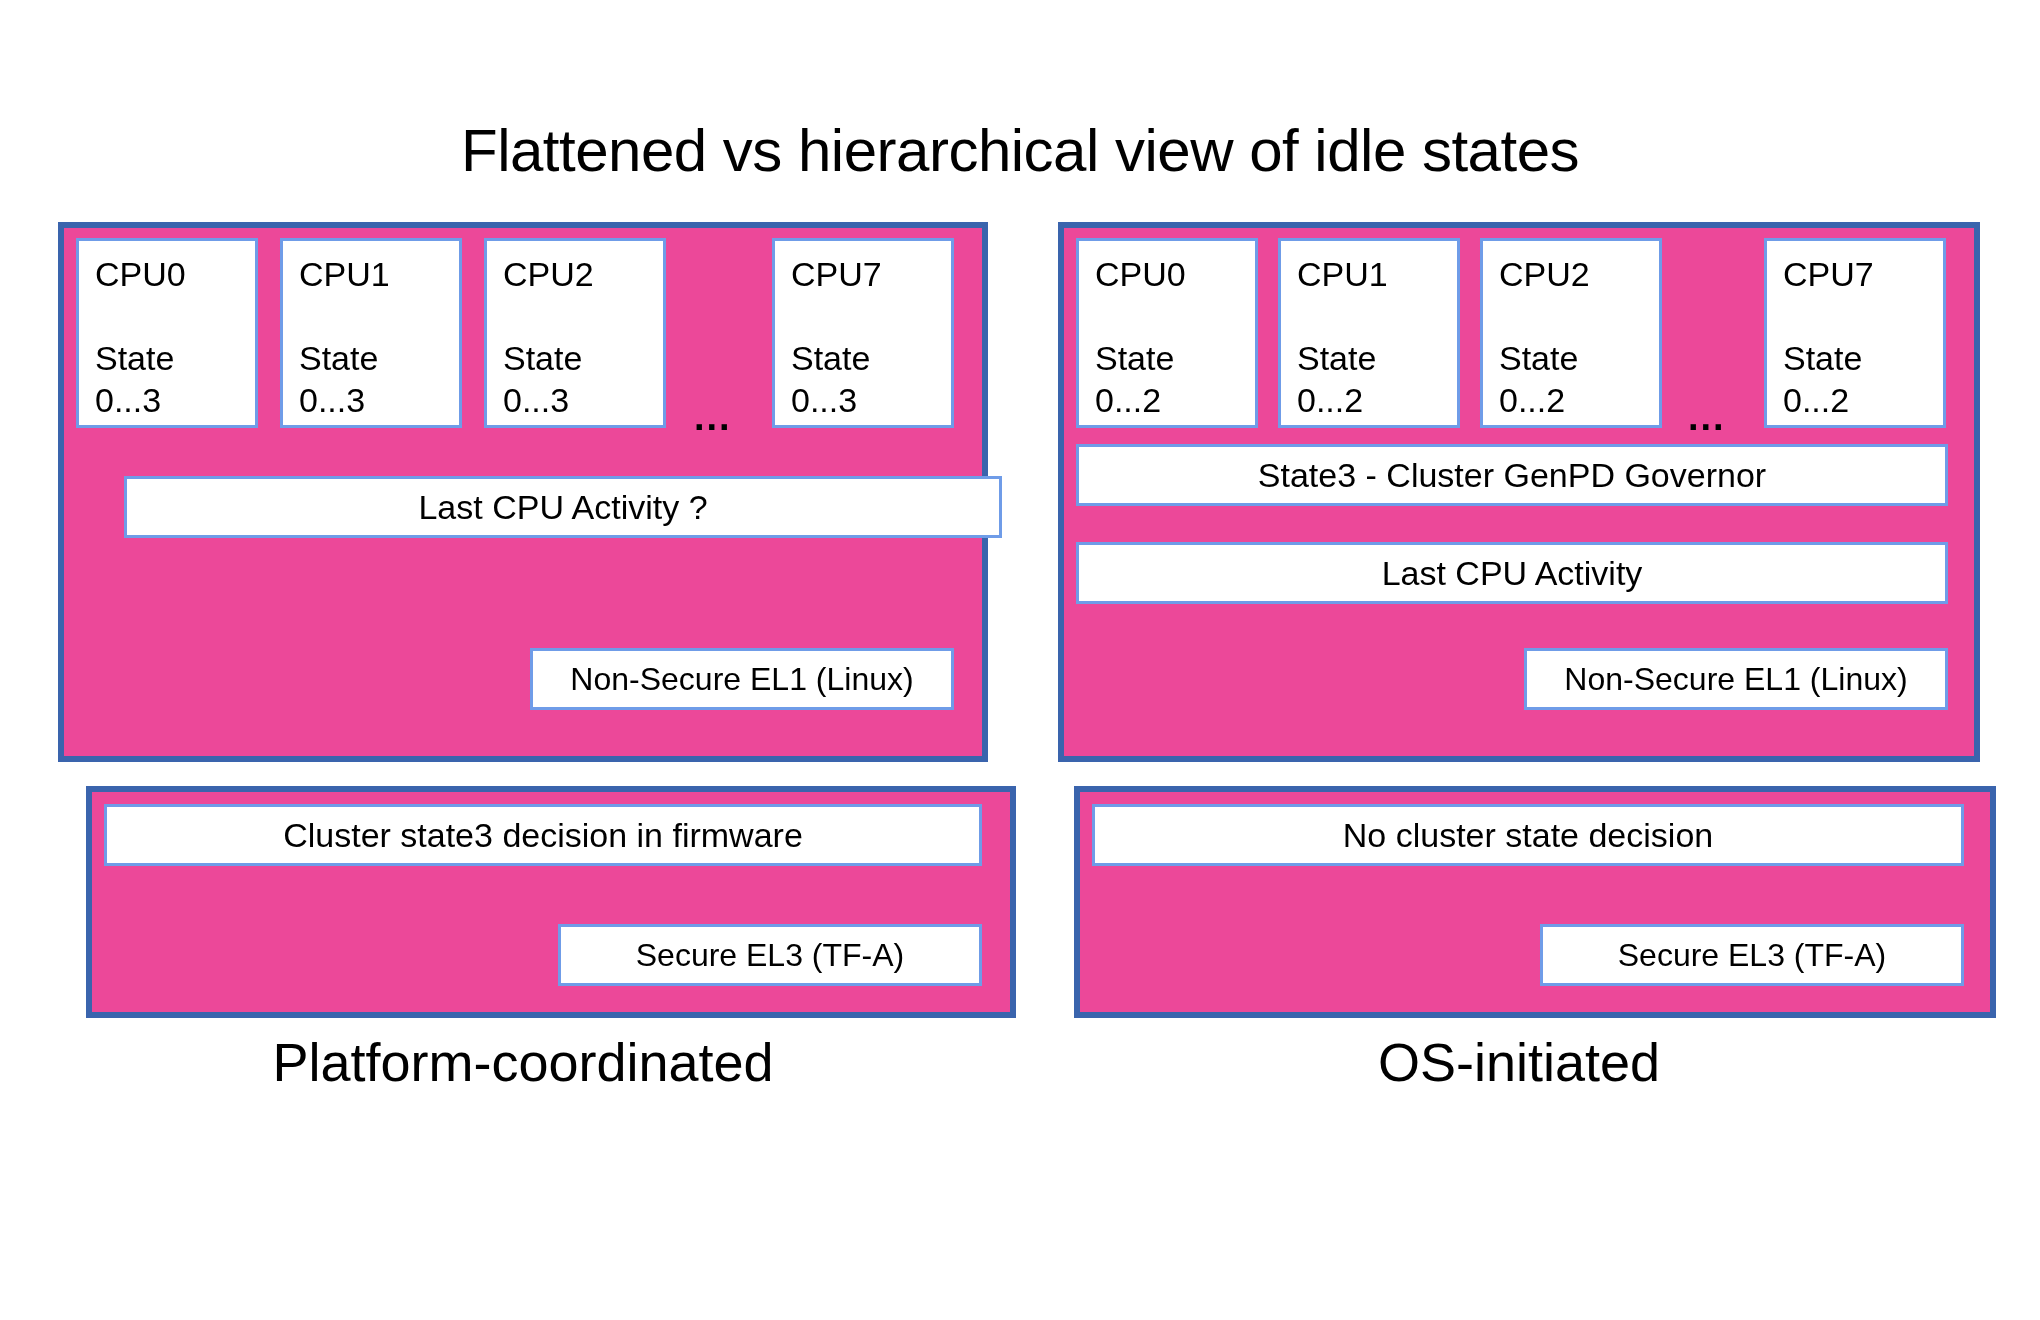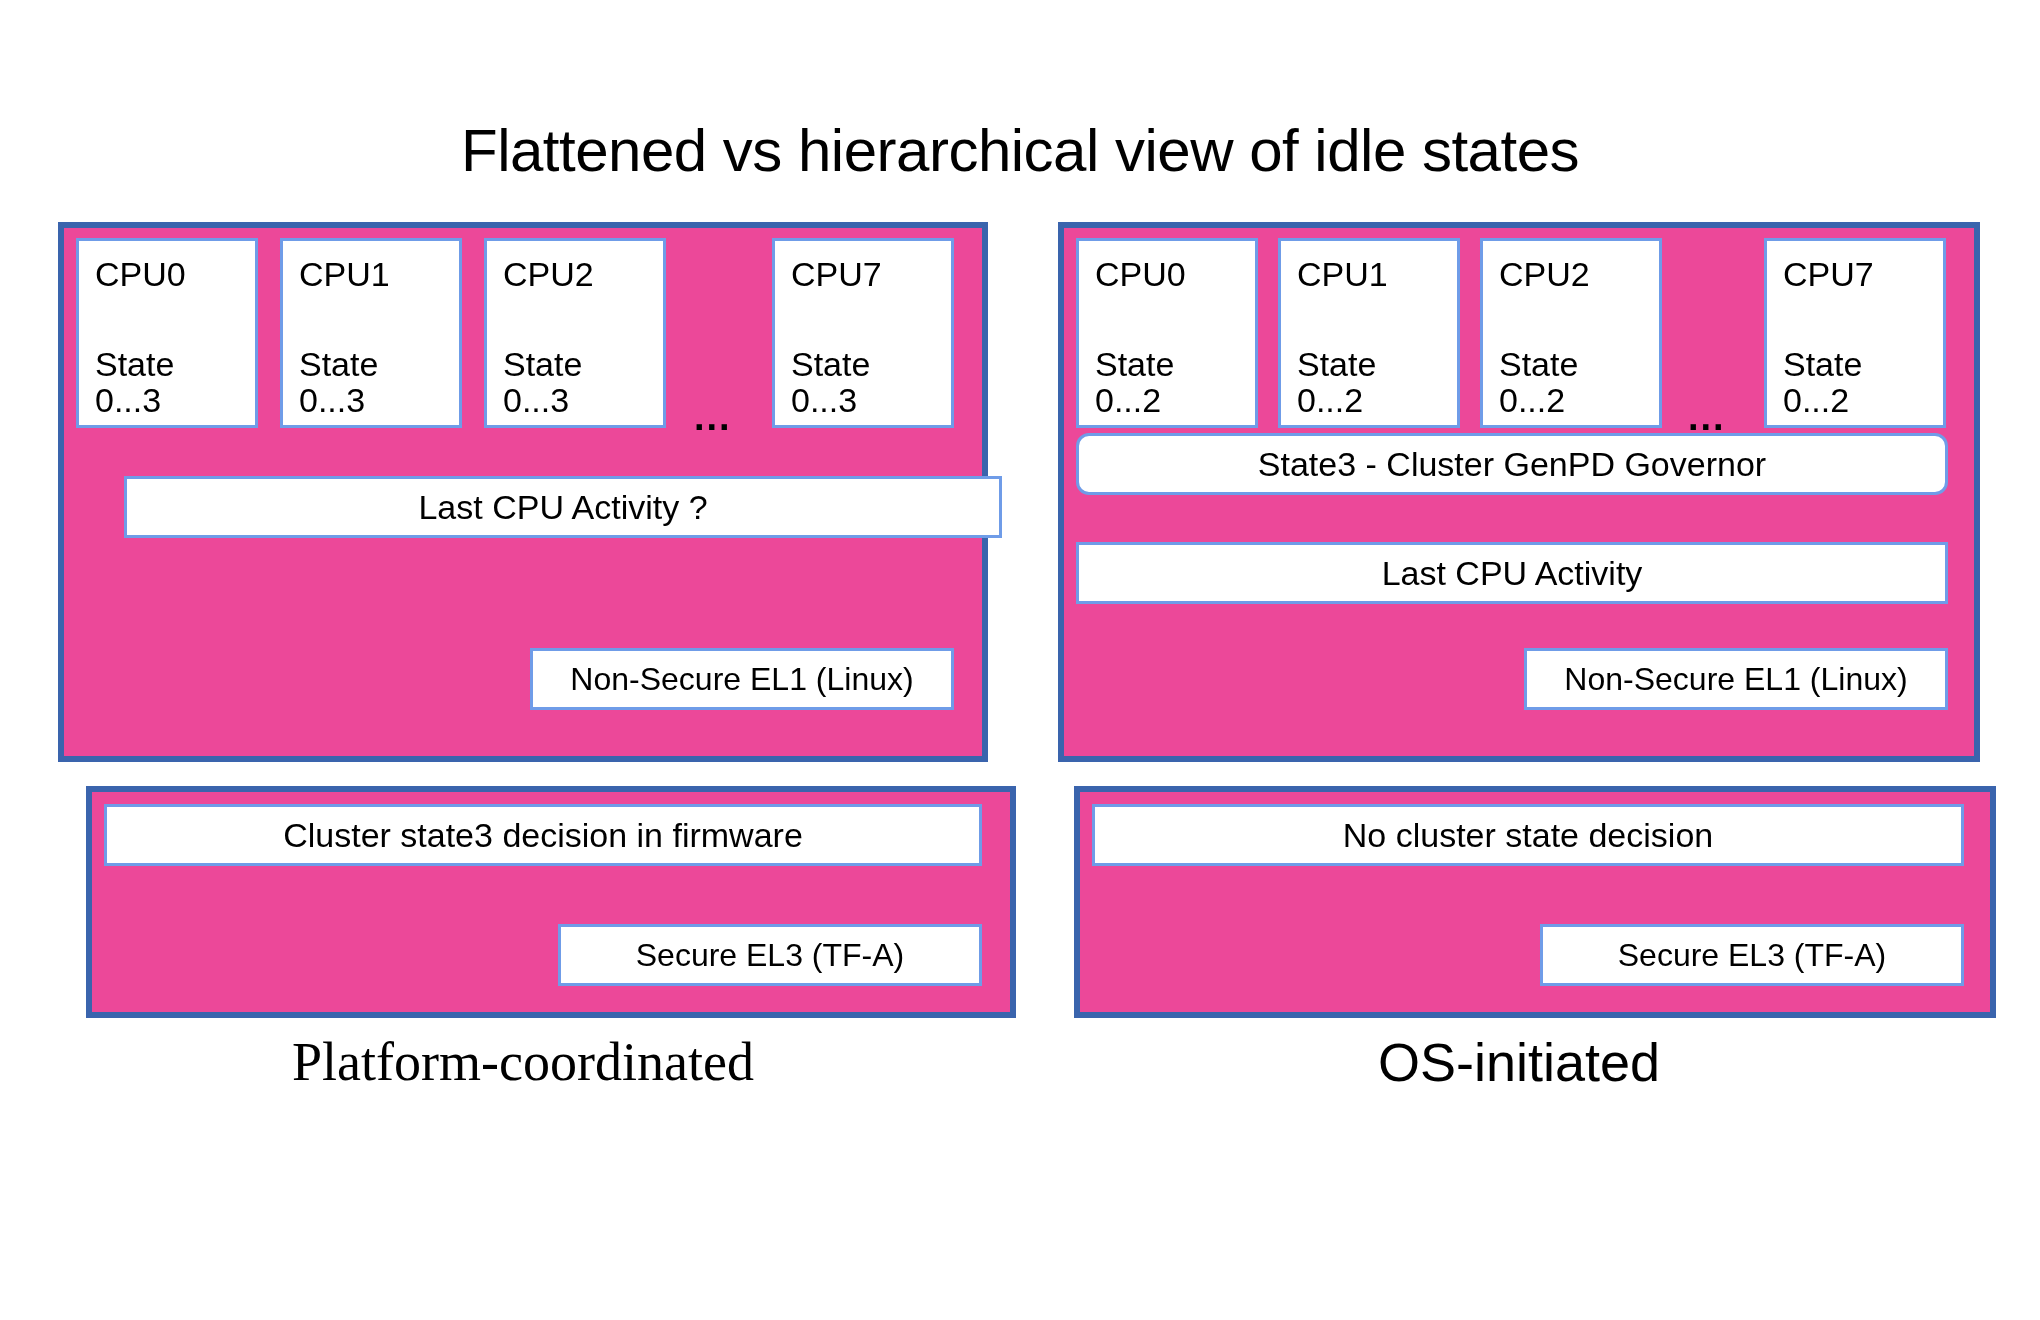--- a/index.html
+++ b/index.html
@@ -71,21 +71,20 @@
     line-height: 42px;
     white-space: nowrap;
   }
   .cpu-card .state-label {
     position: absolute;
     left: 16px;
     top: 96px;
     font-size: 34px;
     line-height: 42px;
     white-space: nowrap;
-    margin-top: 6px;
   }
   .cpu-card .state-range {
     position: absolute;
     left: 16px;
     top: 138px;
     font-size: 34px;
     line-height: 42px;
     white-space: nowrap;
   }
 
@@ -125,21 +124,21 @@
   }
 
   
   .caption {
     position: absolute;
     font-size: 54px;
     line-height: 64px;
     text-align: center;
     white-space: nowrap;
   }
-  .caption-left  { left: 58px;   top: 1030px; width: 930px; font-family: Liberation Serif, serif; }
+  .caption-left  { left: 58px;   top: 1030px; width: 930px; }
   .caption-right { left: 1058px; top: 1030px; width: 922px; }
 </style>
 </head>
 <body>
 
 <div id="slide">
 
   <div class="slide-title">Flattened vs hierarchical view of idle states</div>
 
   <div class="panel panel-left-os">
@@ -213,21 +212,21 @@
     </div>
 
     <div class="cpu-ellipsis" style="left:624px; top:170px;">...</div>
 
     <div class="box cpu-card" style="left:700px;">
       <div class="cpu-label">CPU7</div>
       <div class="state-label">State</div>
       <div class="state-range">0...2</div>
     </div>
 
-    <div class="box bar" style="left:12px; top:205px; width:872px;border-radius:13px;">
+    <div class="box bar" style="left:12px; top:216px; width:872px;">
       <span class="bar-text">State3 - Cluster GenPD Governor</span>
     </div>
 
     <div class="box bar" style="left:12px; top:314px; width:872px;">
       <span class="bar-text">Last CPU Activity</span>
     </div>
 
     <div class="box level-box" style="left:460px; top:420px; width:424px;">
       <span class="level-text">Non-Secure EL1 (Linux)</span>
     </div>

